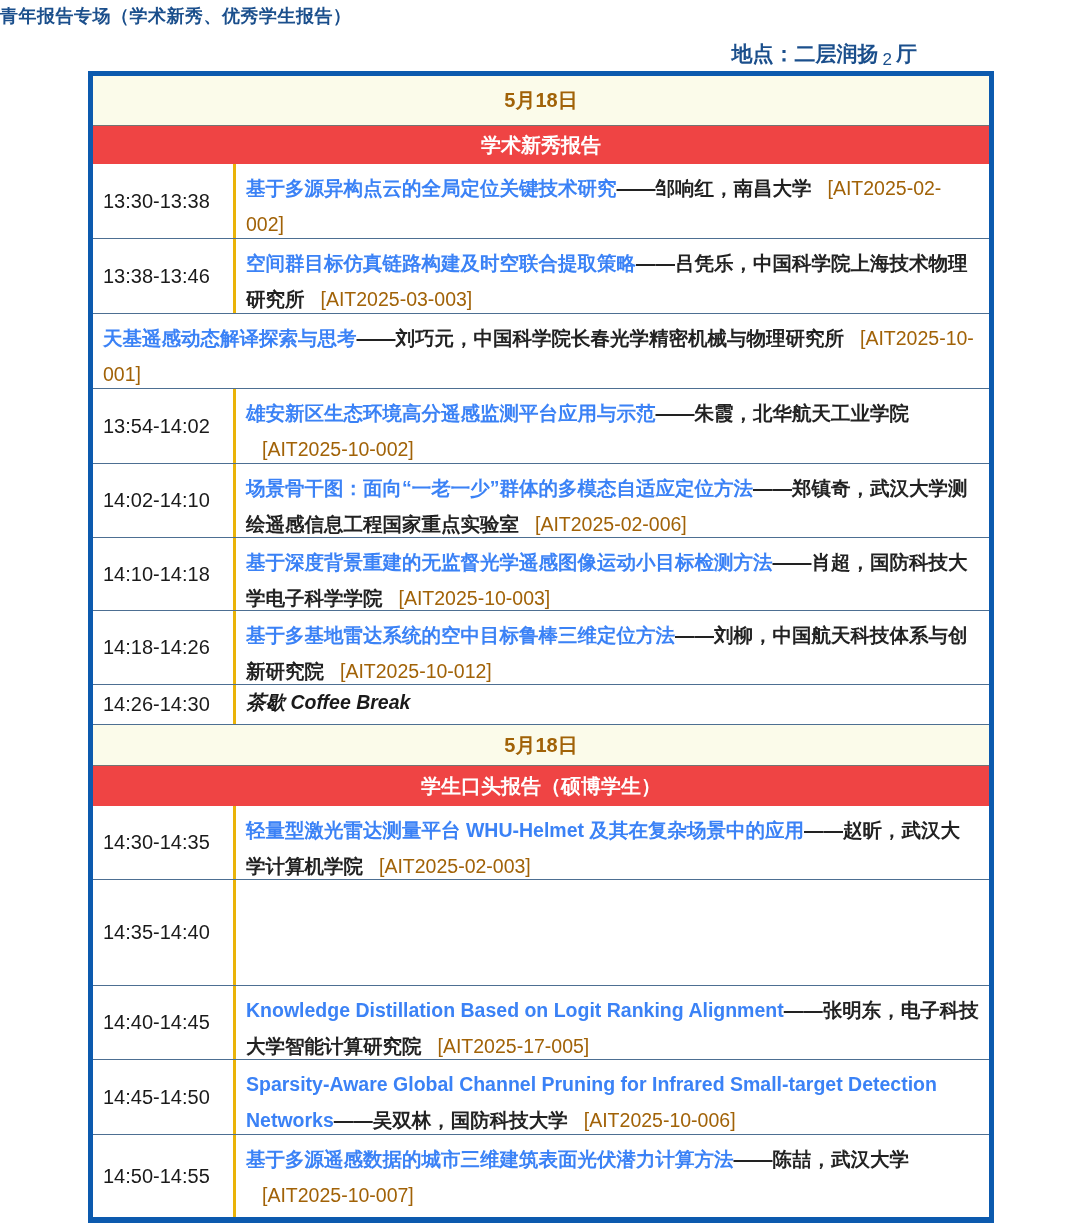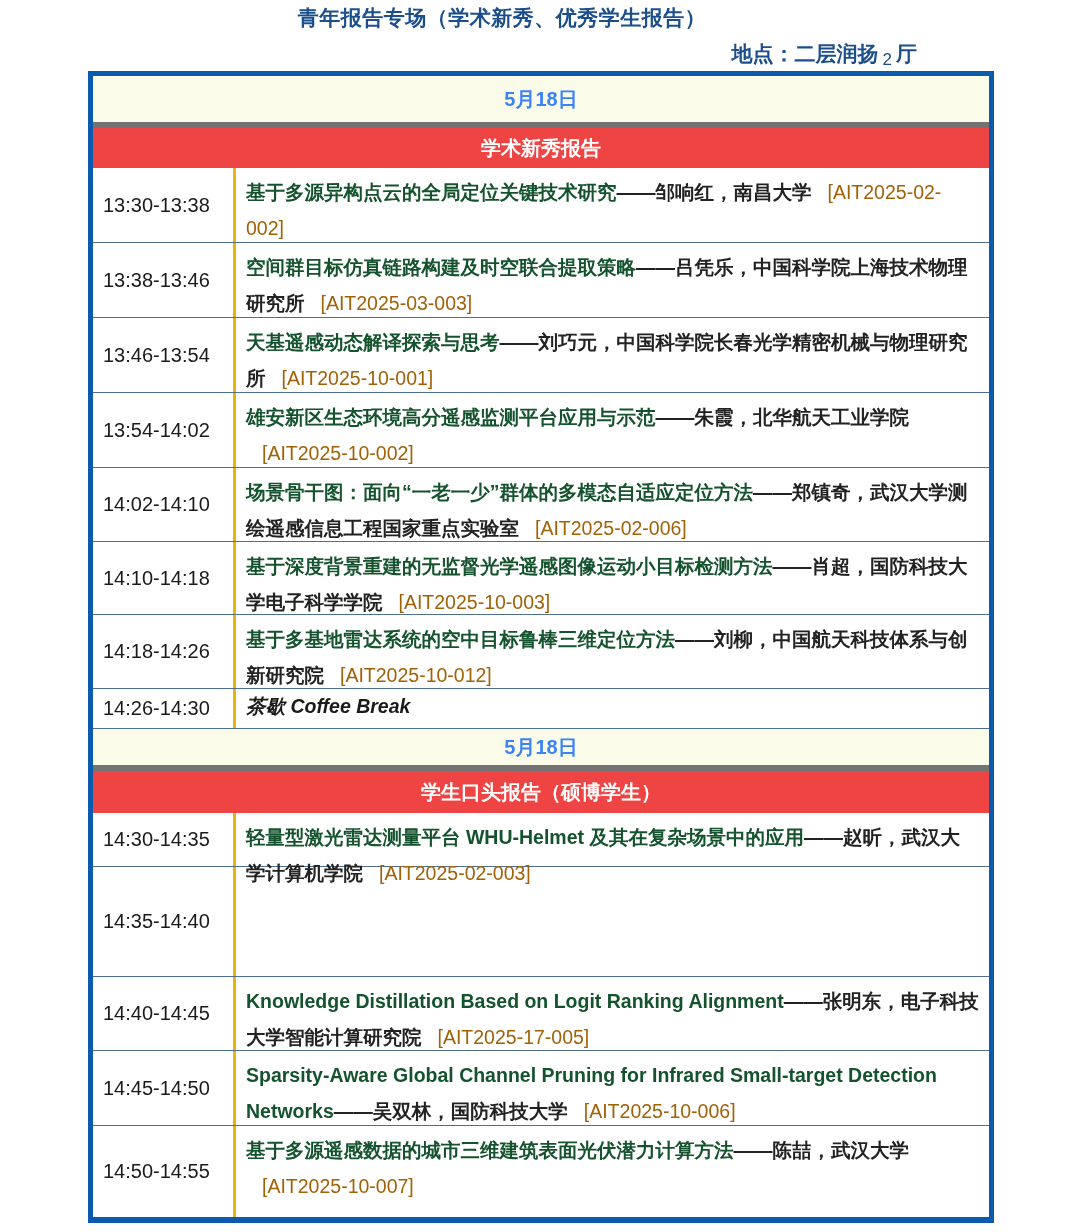--- a/index.html
+++ b/index.html
@@ -1,58 +1,58 @@
 <!DOCTYPE html>
 <html><head>
 <meta charset="utf-8">
 <style>
   * { box-sizing: border-box; margin: 0; padding: 0; }
   html, body { width: 1080px; height: 1232px; background: #ffffff; overflow: hidden; }
   body { font-family: "Liberation Sans", "DejaVu Sans", sans-serif; color: #111; position: relative; }
 
   .title {
-    position: absolute; left: 0; top: 4px; width: 1004px; text-align: center;
-    font-size: 21px; font-weight: bold; color: #1b4f8c; letter-spacing: 0.5px;
+    position: absolute; left: 0; top: 4px; width: 1004px; text-align: left;
+    font-size: 18px; font-weight: bold; color: #1b4f8c; letter-spacing: 0.5px;
   }
   .venue {
     position: absolute; right: 163px; top: 40px;
     font-size: 21px; font-weight: bold; color: #1b4f8c;
   }
   .venue .sub { font-weight: normal; font-size: 17px; position: relative; top: 4px; margin: 0 4px; color: #1b4f8c; }
 
   .schedule {
     position: absolute; left: 88px; top: 71px; width: 906px; height: 1152px;
     border: 5px solid #0c5aae;
     border-bottom-width: 6px;
     background: #ffffff;
     display: flex; flex-direction: column;
   }
   .date-row {
-    background: #fbfbea; color: #3b82f6; font-weight: bold; font-size: 20px;
-    text-align: center; border-bottom: 6px solid #737373;
+    background: #fbfbea; color: #a16207; font-weight: bold; font-size: 20px;
+    text-align: center; border-bottom: 1px solid #737373;
     display: flex; align-items: center; justify-content: center;
   }
   .section-row {
     background: #ef4444; color: #ffffff; font-weight: bold; font-size: 20px;
     text-align: center; display: flex; align-items: center; justify-content: center;
   }
   .talk-row {
     display: flex; border-bottom: 1px solid #4d6f92;
   }
   .talk-row:last-child { border-bottom: none; }
   .time-cell {
     width: 143px; flex: 0 0 143px; border-right: 3px solid #eab308;
     display: flex; align-items: center; padding-left: 10px;
     font-size: 20px; color: #1a1a1a;
   }
   .content-cell {
     flex: 1; padding: 6px 10px 4px 10px;
     font-size: 19.5px; line-height: 36px; color: #1a1a1a;
   }
-  .content-cell .t { font-weight: bold; color: #14532d; }
+  .content-cell .t { font-weight: bold; color: #3b82f6; }
   .content-cell .sp { font-weight: bold; color: #222; }
   .content-cell .code { color: #a16207; margin-left: 16px; }
   .content-cell.break { font-style: italic; font-weight: bold; display: flex; align-items: center; padding-top: 0; padding-bottom: 6px; }
 </style>
 </head>
 <body>
 
 <div class="title">青年报告专场（学术新秀、优秀学生报告）</div>
 <div class="venue"><span>地点：二层润扬</span><span class="sub">2</span><span>厅</span></div>
 
@@ -63,21 +63,20 @@
 
   <div class="talk-row" style="height:75px">
     <div class="time-cell">13:30-13:38</div>
     <div class="content-cell"><span class="t">基于多源异构点云的全局定位关键技术研究</span><span class="sp">——邹响红，南昌大学</span><span class="code">[AIT2025-02-002]</span></div>
   </div>
   <div class="talk-row" style="height:75px">
     <div class="time-cell">13:38-13:46</div>
     <div class="content-cell"><span class="t">空间群目标仿真链路构建及时空联合提取策略</span><span class="sp">——吕凭乐，中国科学院上海技术物理研究所</span><span class="code">[AIT2025-03-003]</span></div>
   </div>
   <div class="talk-row" style="height:75px">
-    <div class="time-cell">13:46-13:54</div>
     <div class="content-cell"><span class="t">天基遥感动态解译探索与思考</span><span class="sp">——刘巧元，中国科学院长春光学精密机械与物理研究所</span><span class="code">[AIT2025-10-001]</span></div>
   </div>
   <div class="talk-row" style="height:75px">
     <div class="time-cell">13:54-14:02</div>
     <div class="content-cell"><span class="t">雄安新区生态环境高分遥感监测平台应用与示范</span><span class="sp">——朱霞，北华航天工业学院</span><span class="code">[AIT2025-10-002]</span></div>
   </div>
   <div class="talk-row" style="height:74px">
     <div class="time-cell">14:02-14:10</div>
     <div class="content-cell"><span class="t">场景骨干图：面向“一老一少”群体的多模态自适应定位方法</span><span class="sp">——郑镇奇，武汉大学测绘遥感信息工程国家重点实验室</span><span class="code">[AIT2025-02-006]</span></div>
   </div>
@@ -90,21 +89,21 @@
     <div class="content-cell"><span class="t">基于多基地雷达系统的空中目标鲁棒三维定位方法</span><span class="sp">——刘柳，中国航天科技体系与创新研究院</span><span class="code">[AIT2025-10-012]</span></div>
   </div>
   <div class="talk-row" style="height:40px">
     <div class="time-cell">14:26-14:30</div>
     <div class="content-cell break">茶歇  Coffee Break</div>
   </div>
 
   <div class="date-row" style="height:42px">5月18日</div>
   <div class="section-row" style="height:42px">学生口头报告（硕博学生）</div>
 
-  <div class="talk-row" style="height:54px">
+  <div class="talk-row" style="height:74px">
     <div class="time-cell">14:30-14:35</div>
     <div class="content-cell"><span class="t">轻量型激光雷达测量平台 WHU-Helmet 及其在复杂场景中的应用</span><span class="sp">——赵昕，武汉大学计算机学院</span><span class="code">[AIT2025-02-003]</span></div>
   </div>
   <div class="talk-row" style="height:110px">
     <div class="time-cell">14:35-14:40</div>
   </div>
   <div class="talk-row" style="height:74px">
     <div class="time-cell">14:40-14:45</div>
     <div class="content-cell"><span class="t">Knowledge Distillation Based on Logit Ranking Alignment</span><span class="sp">——张明东，电子科技大学智能计算研究院</span><span class="code">[AIT2025-17-005]</span></div>
   </div>

